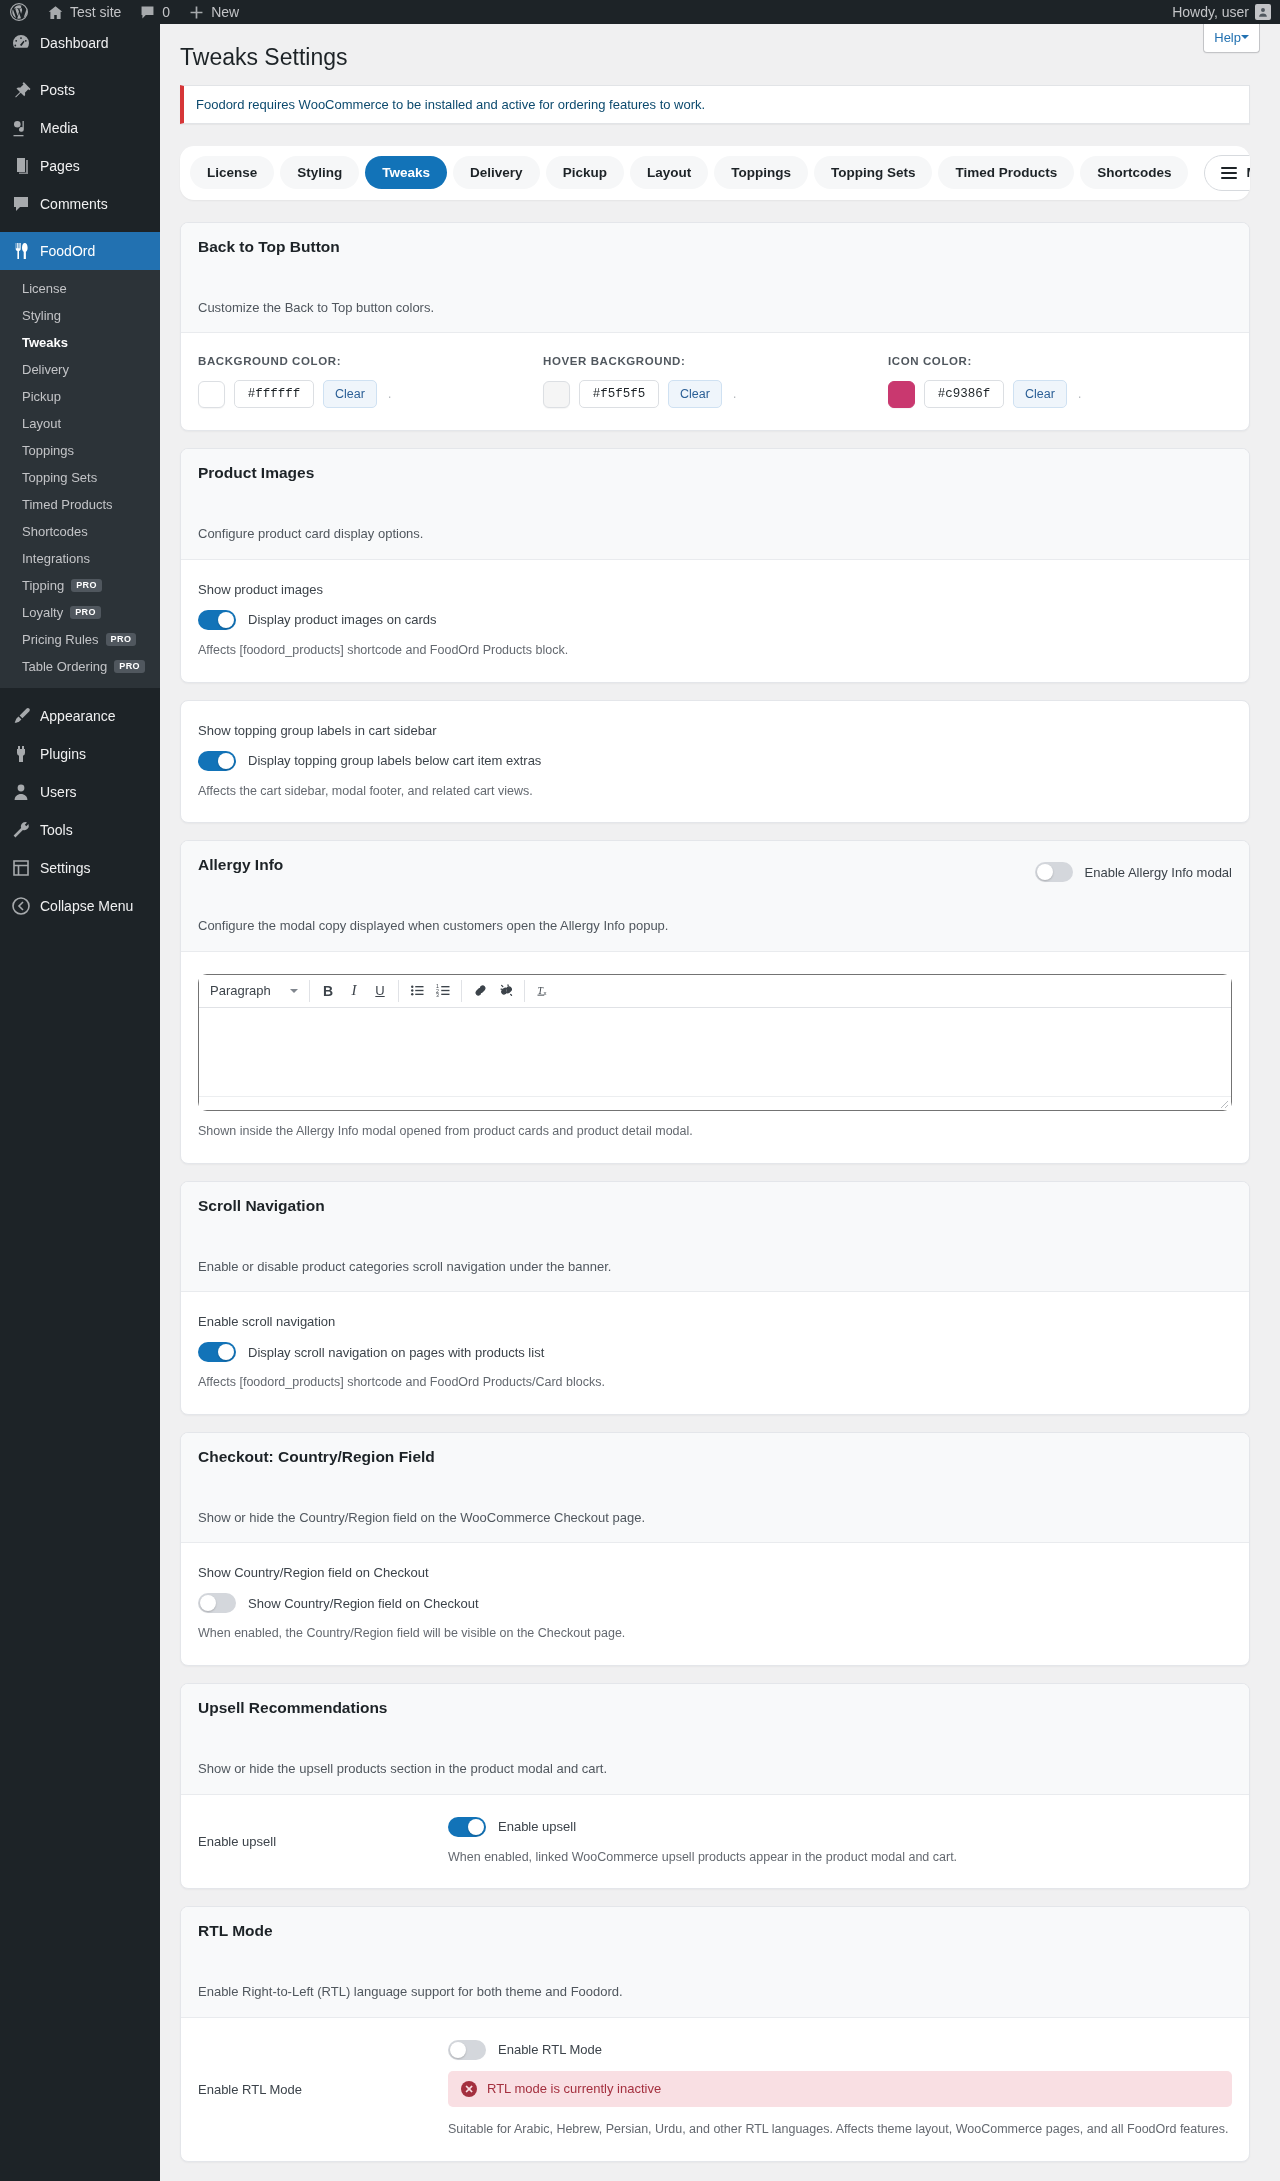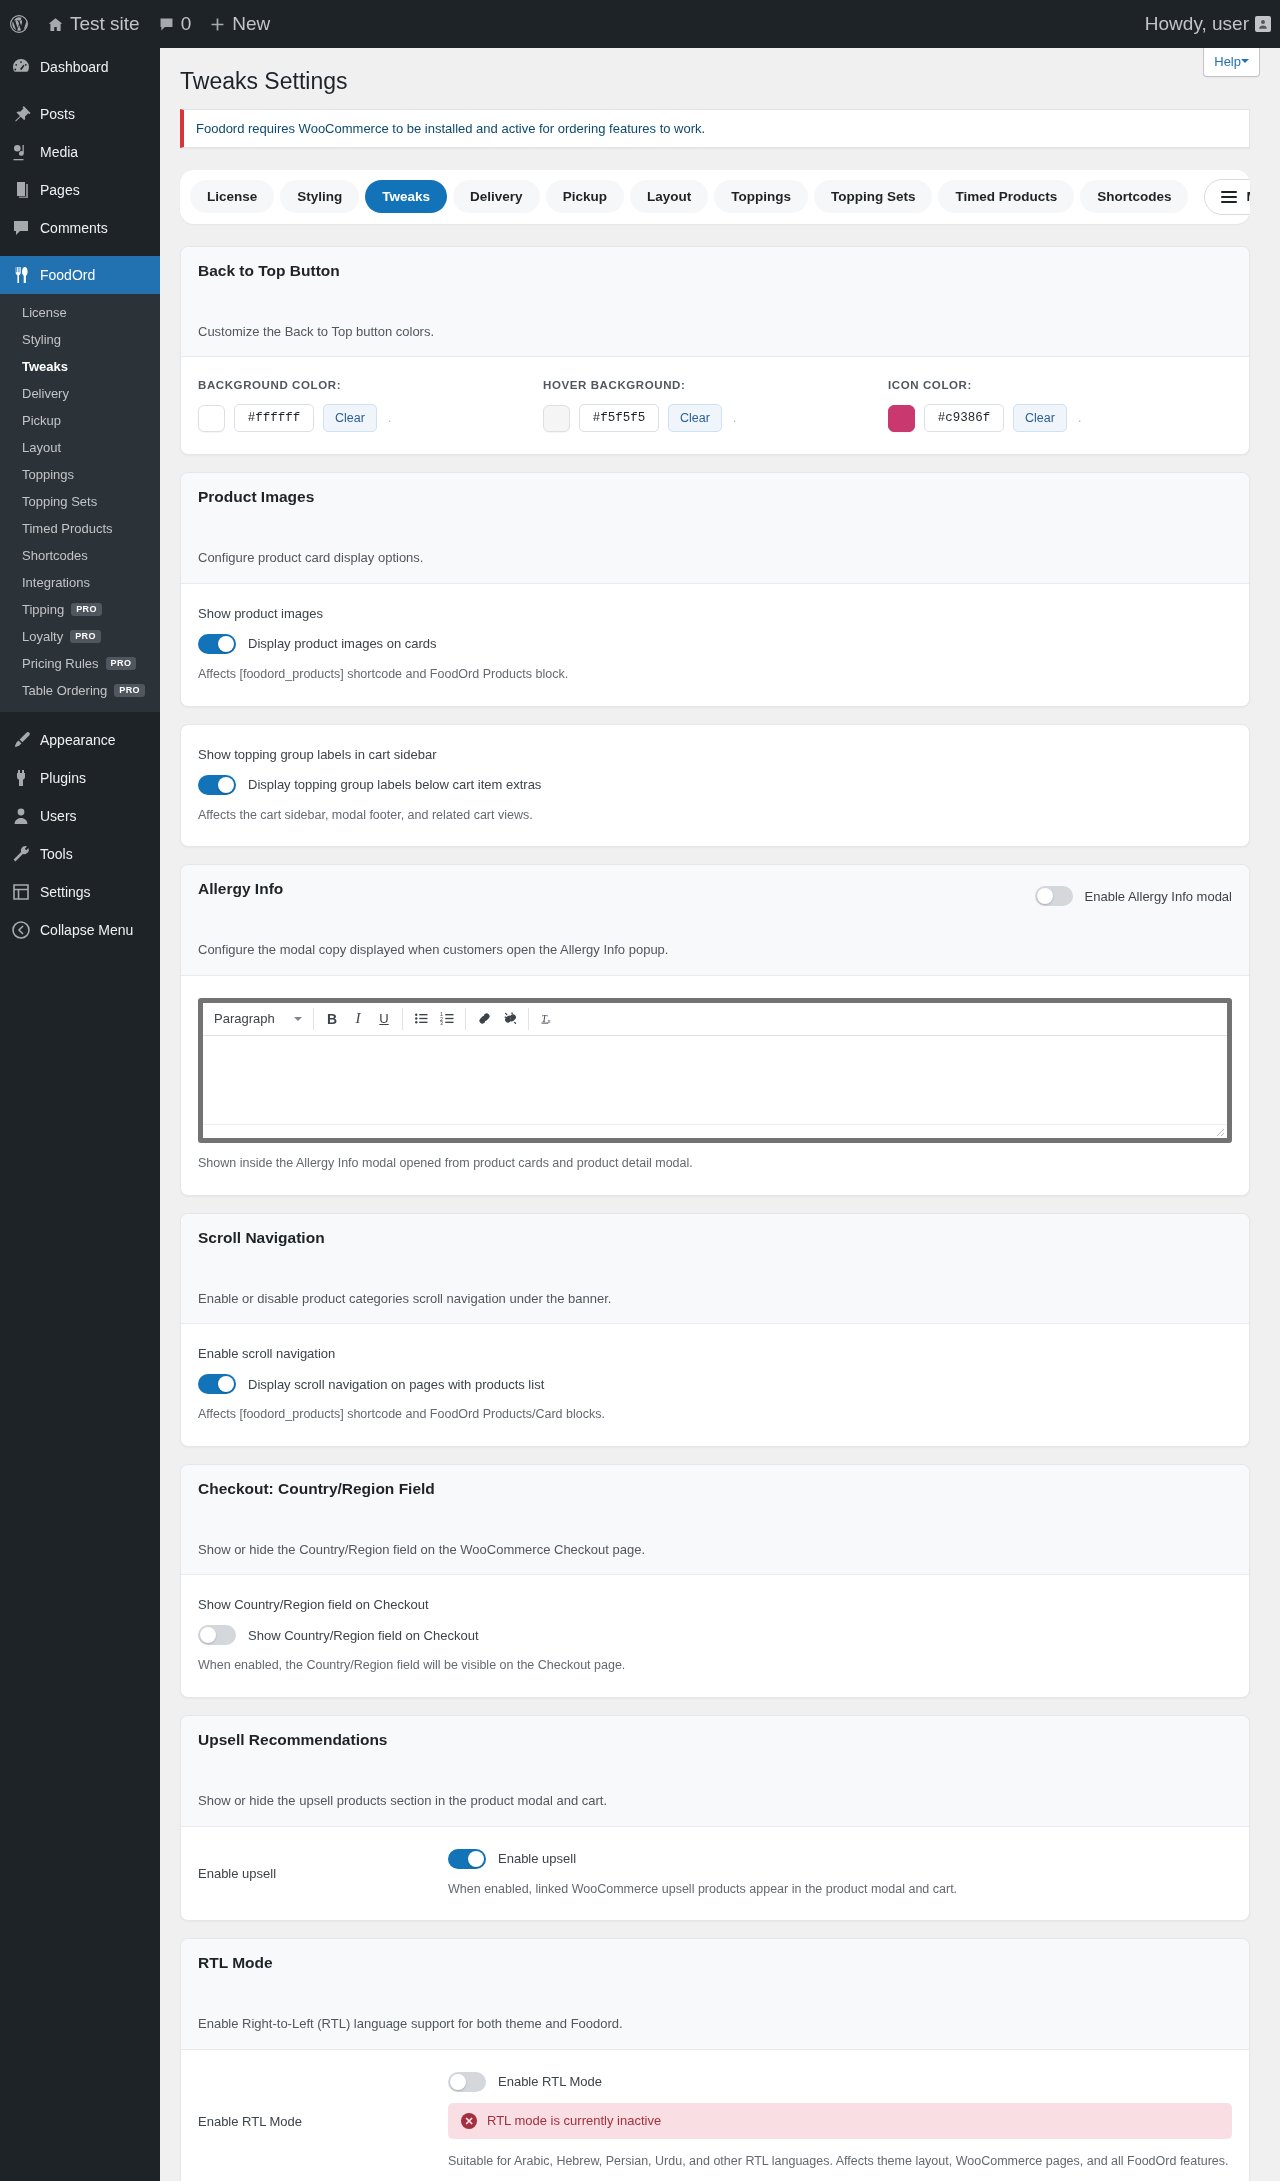--- a/index.html
+++ b/index.html
@@ -7,22 +7,22 @@
     width: 1280px;
     font-family: "Liberation Sans", sans-serif;
     background: #f0f0f1;
     color: #3c434a;
     -webkit-font-smoothing: antialiased;
   }
   body { width: 1280px; min-height: 2181px; position: relative; }
 
   
   #adminbar {
-    height: 48px; background: #1d2327; color: #c3c4c7;
-    display: flex; align-items: center; font-size: 19px;
+    height: 24px; background: #1d2327; color: #c3c4c7;
+    display: flex; align-items: center; font-size: 14px;
     position: relative; z-index: 50;
   }
   #adminbar .ab-item {
     display: flex; align-items: center; gap: 6px;
     height: 32px; padding: 0 9px; color: #c3c4c7; cursor: pointer;
     white-space: nowrap;
   }
   #adminbar .spacer { flex: 1; }
   .wp-logo { width: 20px; height: 20px; display:block; }
   .ab-ico { width: 17px; height: 17px; display: block; fill: #a7aaad; }
@@ -163,21 +163,21 @@
   }
   .switch.on { background: #1273b8; }
   .switch.on::after { left: 18px; }
   .switch.lg { width: 38px; height: 20px; border-radius: 10px; flex: 0 0 38px; }
   .switch.lg::after { width: 16px; height: 16px; }
   .switch.lg.on::after { left: 20px; }
   .toggle-text { font-size: 13px; color: #3c434a; }
   .helper { font-size: 12.5px; color: #646970; line-height: 1.5; }
 
   
-  .editor-wrap { border: 5px solid #737373; border-radius: 3px; background: #fff; }
+  .editor-wrap { border: 1px solid #737373; border-radius: 9px; background: #fff; }
   .editor-toolbar {
     display: flex; align-items: center; gap: 0; padding: 3px 5px;
     border-bottom: 1px solid #e0e2e6; background: #fff; min-height: 33px;
   }
   .fmt-select {
     display: flex; align-items: center; justify-content: space-between;
     width: 100px; font-size: 13px; color: #3c434a; padding: 3px 6px; cursor: pointer;
   }
   .fmt-select .caret { border: 4px solid transparent; border-top-color: #80868e; margin-top: 4px; }
   .tb-sep { width: 1px; align-self: stretch; background: #e0e2e6; margin: 2px 5px; }

